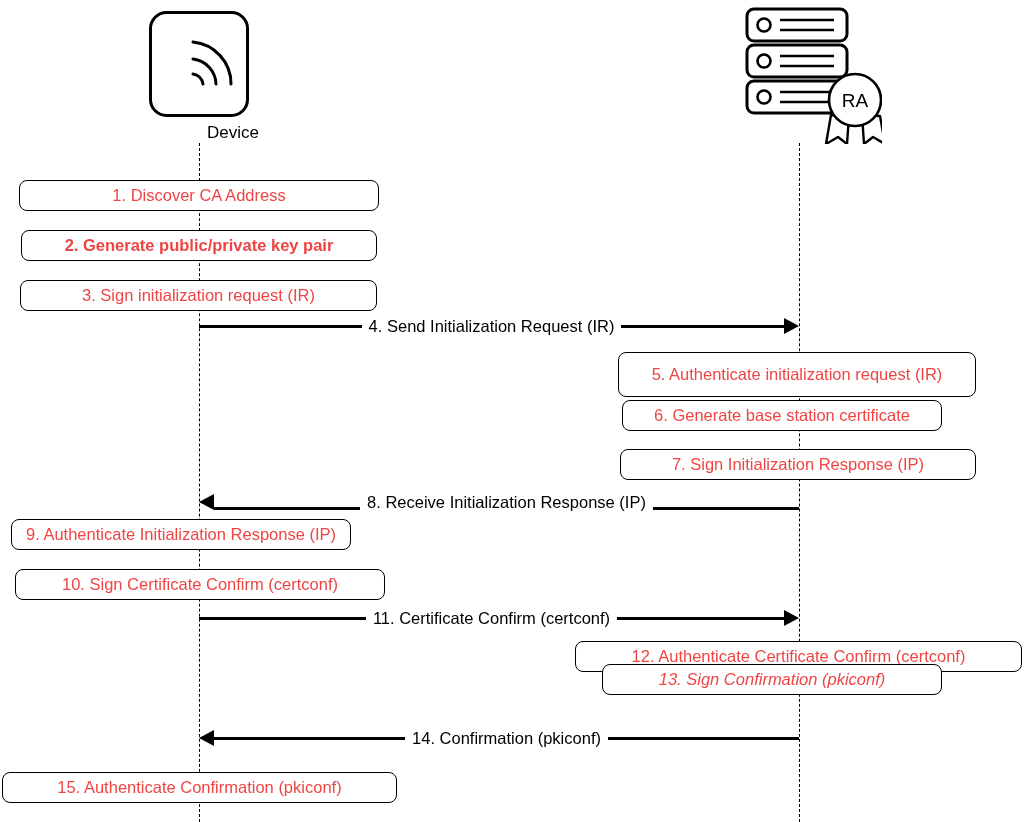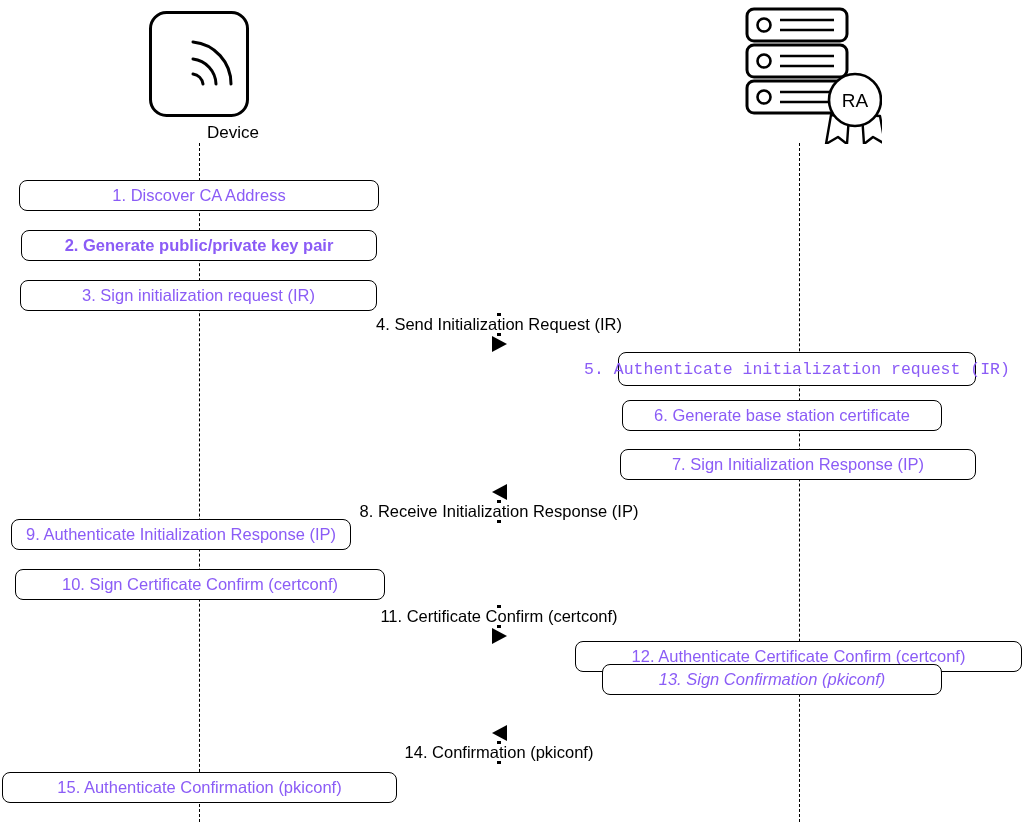--- a/index.html
+++ b/index.html
@@ -39,32 +39,31 @@
   .box {
     position: absolute;
     box-sizing: border-box;
     border: 1.7px solid #000000;
     border-radius: 8px;
     background: #ffffff;
     display: flex;
     align-items: center;
     justify-content: center;
     font-size: 16.5px;
-    color: #8b5cf6;
+    color: #ef4444;
     white-space: nowrap;
     z-index: 4;
     padding: 0 10px;
   }
   .msg {
     position: absolute;
     display: flex;
     align-items: center;
     z-index: 4;
     height: 26px;
-    flex-direction: column;
   }
   .msg .seg {
     flex: 1 1 auto;
     height: 0;
     border-top: 3.6px solid #000000;
     min-width: 4px;
   }
   .msg .msg-label {
     flex: 0 0 auto;
     font-size: 16.5px;
@@ -141,27 +140,27 @@
 
   <div class="box" style="left:20px; top:280px; width:357px; height:31px;">3. Sign initialization request (IR)</div>
 
   <div class="msg" style="left:199px; top:313px; width:600px;">
     <div class="seg"></div>
     <div class="msg-label">4. Send Initialization Request (IR)</div>
     <div class="seg"></div>
     <div class="head-right"></div>
   </div>
 
-  <div class="box" style="left:618px; top:352px; width:358px; height:34px;font-family:Liberation Mono, monospace;">5. Authenticate initialization request (IR)</div>
+  <div class="box" style="left:618px; top:352px; width:358px; height:45px;">5. Authenticate initialization request (IR)</div>
 
   <div class="box" style="left:622px; top:400px; width:320px; height:31px;">6. Generate base station certificate</div>
 
   <div class="box" style="left:620px; top:449px; width:356px; height:31px;">7. Sign Initialization Response (IP)</div>
 
-  <div class="msg" style="left:199px; top:484px; width:600px;">
+  <div class="msg" style="left:199px; top:484px; width:600px;align-items:flex-end;">
     <div class="head-left"></div>
     <div class="seg"></div>
     <div class="msg-label">8. Receive Initialization Response (IP)</div>
     <div class="seg"></div>
   </div>
 
   <div class="box" style="left:11px; top:519px; width:340px; height:31px;">9. Authenticate Initialization Response (IP)</div>
 
   <div class="box" style="left:15px; top:569px; width:370px; height:31px;">10. Sign Certificate Confirm (certconf)</div>
 

